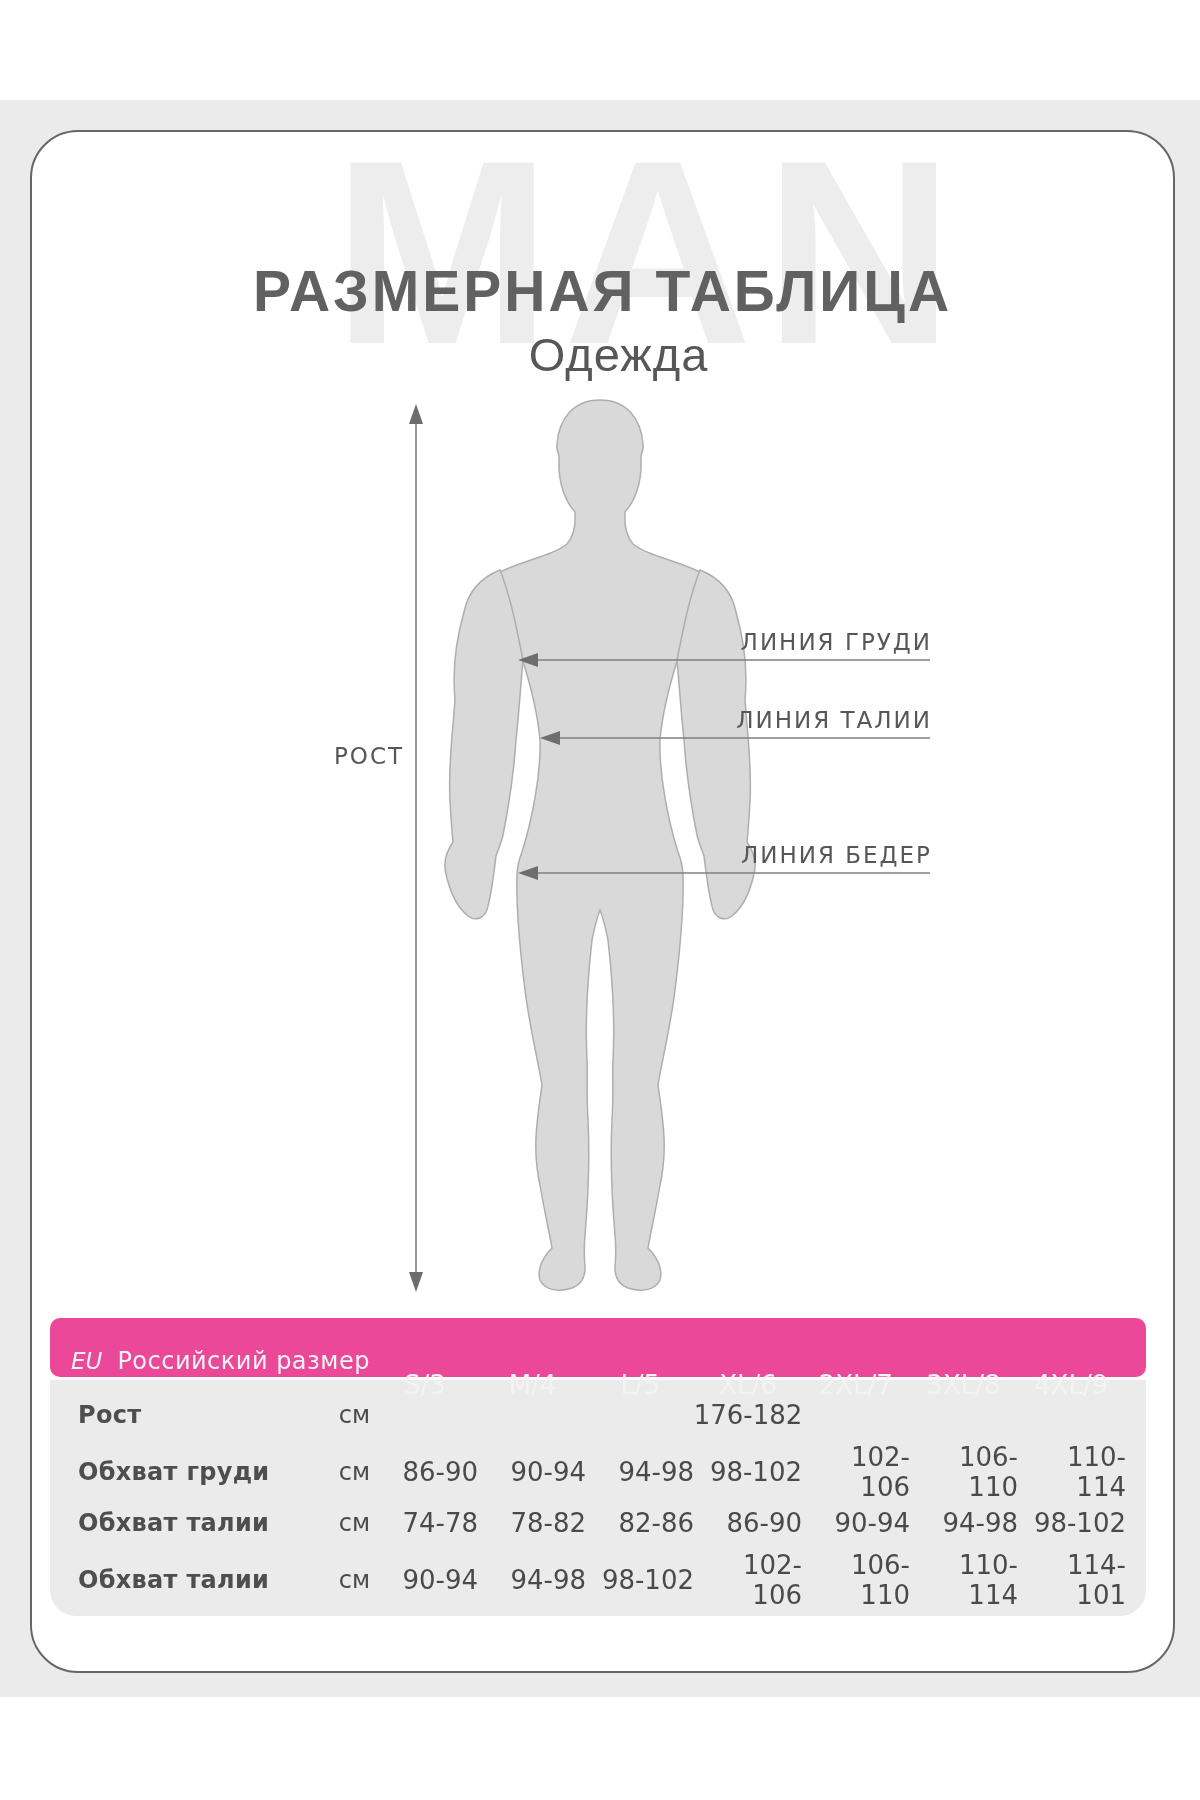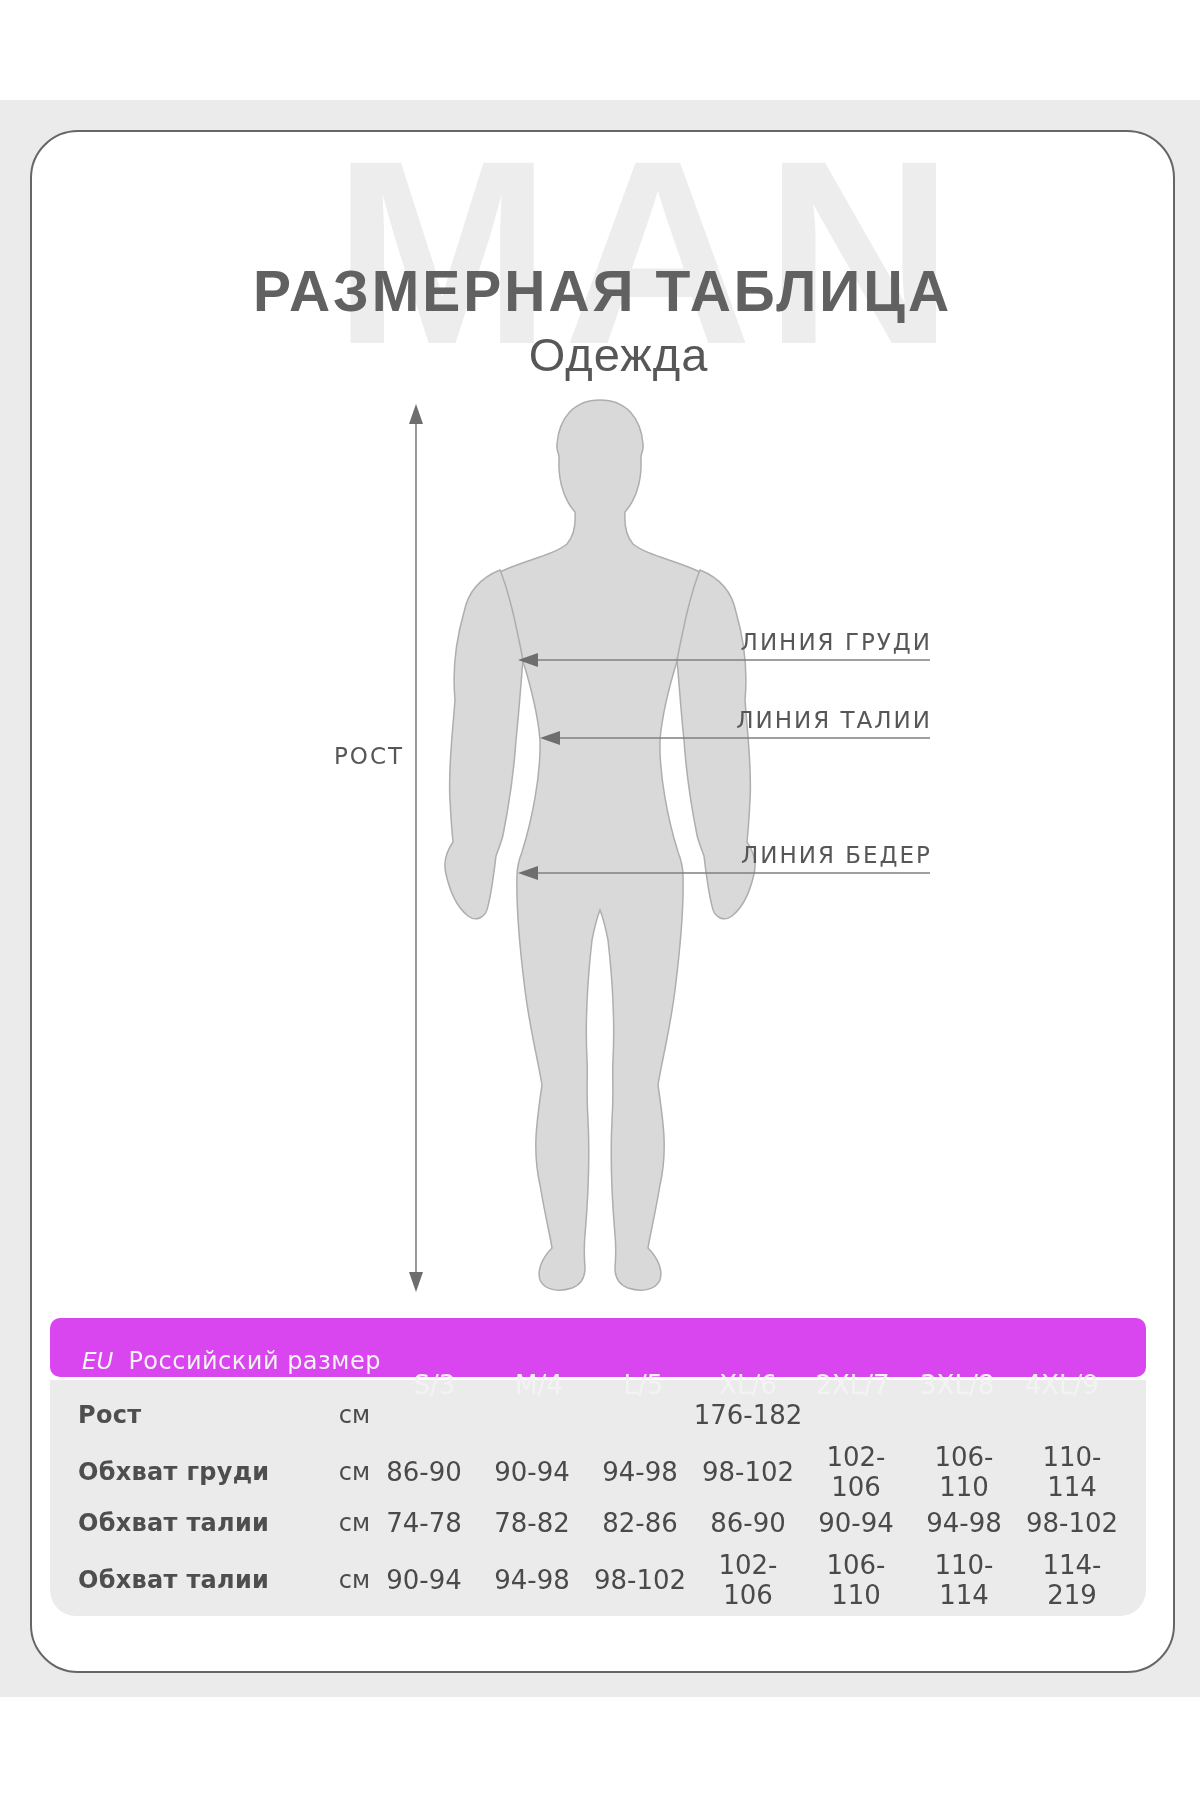--- a/index.html
+++ b/index.html
@@ -30,32 +30,32 @@
   .sil{fill:#d9d9d9;stroke:#aeaeae;stroke-width:1.5;}
   .mline{stroke:#7f7f7f;stroke-width:1.6;}
   .mhead{fill:#6e6e6e;}
   .mlabel{
     font-family:"DejaVu Sans","Liberation Sans",sans-serif;
     font-size:23px;letter-spacing:2px;fill:#57575a;
   }
   
   .size-table{position:absolute;left:50px;top:1318px;width:1096px;z-index:3;
     font-family:"DejaVu Sans","Liberation Sans",sans-serif;}
-  .thead{background:#d946ef;border-radius:10px;color:#f3f3f3;padding:4px 12px;}
+  .thead{background:#ec4899;border-radius:10px;color:#f3f3f3;padding:4px 1px;}
   .tbody{background:#ebebeb;border-radius:0 0 26px 26px;margin-top:3px;padding:8px 0 12px 0;color:#4a4a4a;}
   .trow{display:grid;grid-template-columns:242px 78px repeat(7,1fr);align-items:center;
         height:51px;padding-right:20px;}
   .tbody .trow{height:54px;}
   .th-name{grid-column:1 / 3;display:flex;align-items:baseline;gap:15px;padding-left:20px;}
   .th-code{font-style:italic;font-size:23px;}
   .th-label{font-size:24px;letter-spacing:0.5px;}
   .th-val{text-align:center;font-size:26px;margin-top:48px;}
   .tb-label{grid-column:1 / 2;padding-left:28px;font-size:24px;font-weight:700;color:#4e4e4e;letter-spacing:0.3px;}
   .tb-unit{grid-column:2 / 3;text-align:right;font-size:24px;}
-  .tb-val{text-align:center;font-size:26px;}
+  .tb-val{text-align:right;font-size:26px;}
   .tb-span{grid-column:3 / 10;text-align:center;font-size:26px;}
 </style>
 </head>
 <body>
 
 <div class="page">
 
   <div class="gray-band"></div>
 
   <div class="card"></div>
@@ -220,18 +220,18 @@
       </div>
       <div class="trow">
         <div class="tb-label">Обхват талии</div>
         <div class="tb-unit">см</div>
         <div class="tb-val">90-94</div>
         <div class="tb-val">94-98</div>
         <div class="tb-val">98-102</div>
         <div class="tb-val">102-106</div>
         <div class="tb-val">106-110</div>
         <div class="tb-val">110-114</div>
-        <div class="tb-val">114-219</div>
+        <div class="tb-val">114-101</div>
       </div>
     </div>
   </div>
 
 </div>
 
 </body></html>

